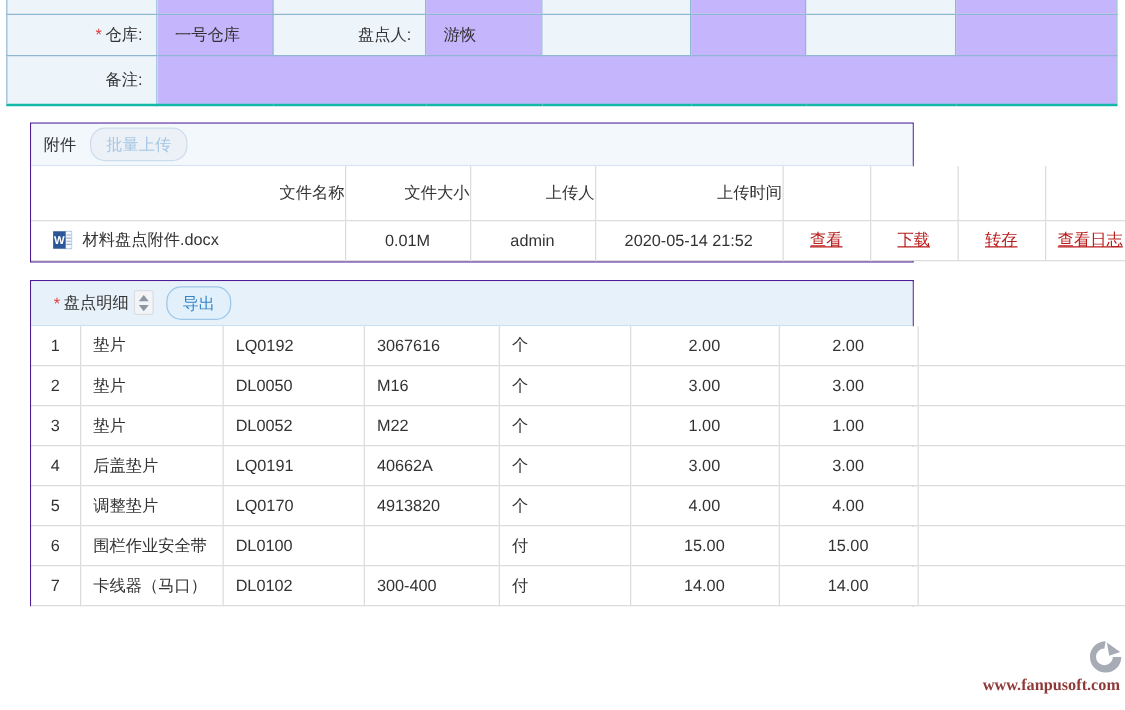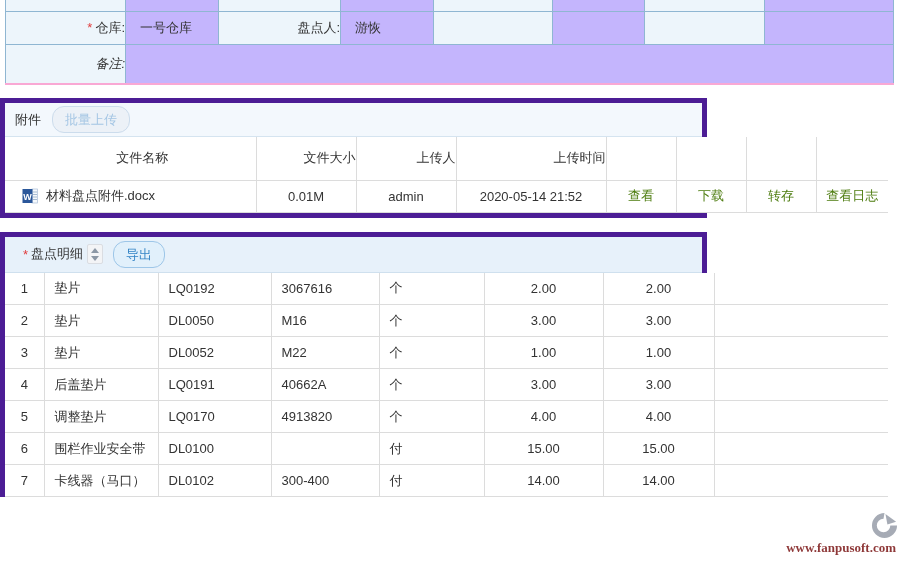--- a/index.html
+++ b/index.html
@@ -5,27 +5,27 @@
   * { box-sizing: border-box; margin: 0; padding: 0; }
   html,body { width:900px; height:568px; overflow:hidden; background:#fff;
     font-family:"Liberation Sans","DejaVu Sans",sans-serif; font-size:13px; color:#333; }
 
   
   .form-table { border-collapse:collapse; table-layout:fixed; width:888px; margin-left:5px; }
   .form-table td { border:1px solid #8fb6d2; overflow:hidden; white-space:nowrap; }
   .form-table tr.partial td { border-top:0; height:11px; }
   .form-table tr.frow td { height:33px; }
   .form-table tr.rrow td { height:40px; }
-  .form-table tr.rrow { border-bottom:2px solid #f9a8d4;font-style:italic; }
-  td.flabel { background:#edf5fb; text-align:right; padding-right:0; }
+  .form-table tr.rrow { border-bottom:2px solid #14b8a6; }
+  td.flabel { background:#edf5fb; text-align:right; padding-right:11px; }
   td.fvalue { background:#c4b5fd; padding-left:14px; }
   .req { color:#e03c3c; margin-right:3px; }
 
   
-  .panel { width:707px; margin-left:0; border:5px solid #4c1d95; background:#fff; }
+  .panel { width:707px; margin-left:24px; border:1px solid #4c1d95; background:#fff; }
   .panel-attach { margin-top:13px; }
   .panel-detail { margin-top:14px; border-bottom:0; }
   .bar { display:flex; align-items:center; }
   .bar-attach { height:34px; background:#f3f8fd; padding-left:10px; border-bottom:1px solid #d5e4f0; }
   .bar-detail { height:36px; background:#e7f1fa; padding-left:18px; border-bottom:1px solid #cfe0ee; }
   .bar-title { color:#333; }
   .btn { display:inline-block; border-radius:12px; line-height:1; padding:6px 12px; cursor:pointer; }
   .btn-batch { margin-left:11px; background:#ecf1f7; border:1px solid #ccdcec; color:#a5c6e4; }
   .btn-export { margin-left:10px; background:#e1f0fb; border:1px solid #9dc6e8; color:#3585c6; }
   .spinner { display:inline-flex; flex-direction:column; justify-content:center; gap:3px;
@@ -36,23 +36,23 @@
 
   
   .grid { border-collapse:collapse; table-layout:fixed; width:883px; }
   .grid td, .grid th { border:1px solid #dcdcdc; font-weight:normal; overflow:hidden; white-space:nowrap; background:#fff; }
   .grid th { text-align:center; color:#333; }
   .grid tr > *:first-child { border-left:0; }
   .grid tr > *:last-child { border-right:0; }
   .grid tr:first-child > * { border-top:0; }
   .attach-grid th { height:43px;text-align:right; }
   .attach-grid td { height:32px; text-align:center; }
-  .attach-grid th.h-name { text-align:center; padding-left:24px; }
+  .attach-grid th.h-name { text-align:right; padding-left:24px; }
   .cell-file { display:flex; align-items:center; gap:8px; padding-left:17px; }
-  a.link { color:#4d7c0f; cursor:pointer; }
+  a.link { color:#b91c1c; text-decoration:underline; cursor:pointer; }
 
   .detail-grid th { height:31px; }
   .detail-grid td { height:32px; text-align:center; }
   .detail-grid td.c-left { text-align:left; padding-left:10px; }
 
   
   .watermark { position:absolute; left:738px; top:512px; width:160px; text-align:right; opacity:.88; pointer-events:none; }
   .wm-row { display:flex; align-items:center; justify-content:flex-end; gap:2px; }
   .wm-brand { font-size:22px; font-weight:bold; color:#989ea9; letter-spacing:1px; }
   .wm-url { font-family:"Liberation Serif","DejaVu Serif",serif; font-size:13px; font-weight:bold; color:#7f1d1d; margin-top:1px; padding-right:2px; }

